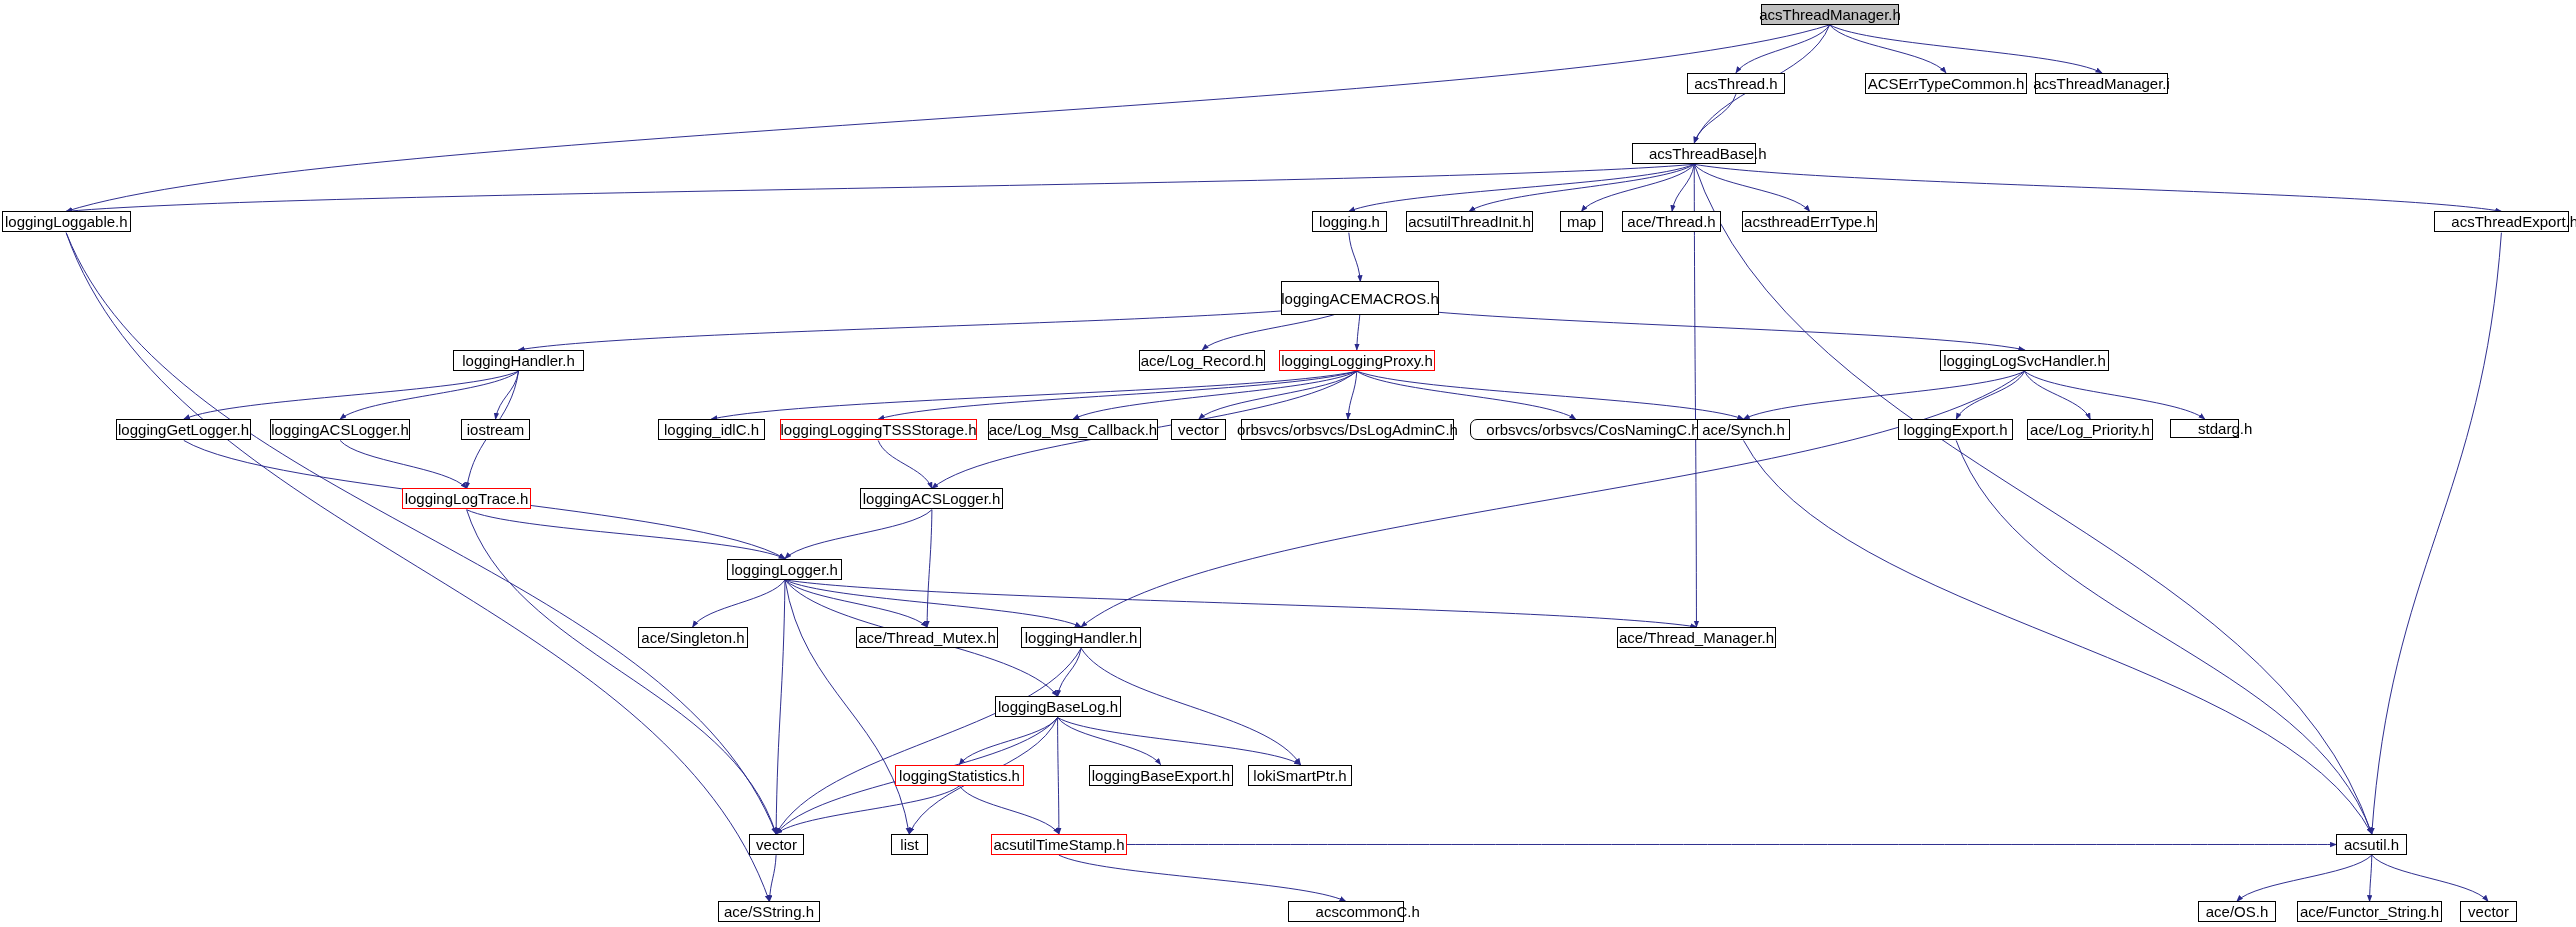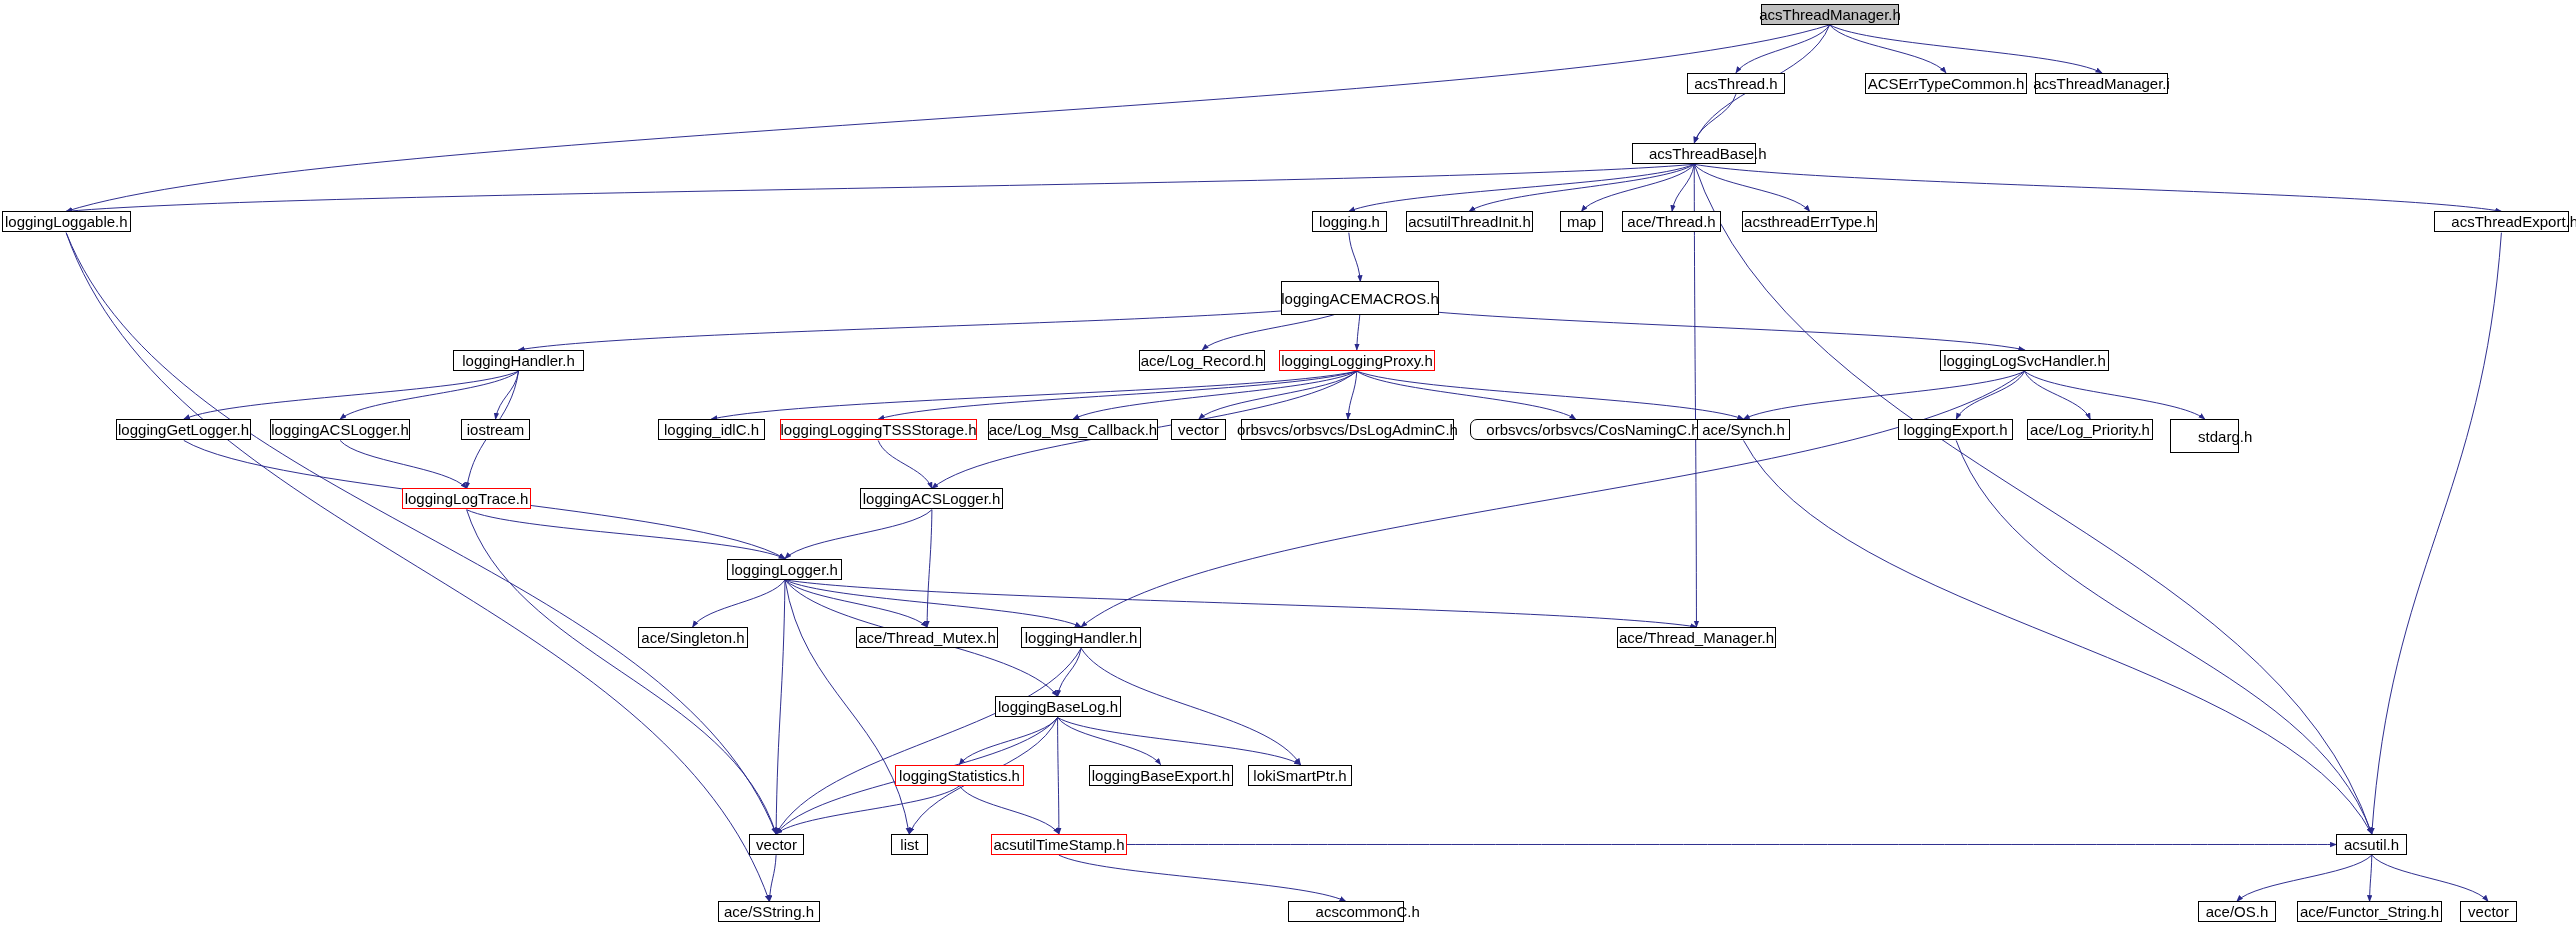--- a/index.html
+++ b/index.html
@@ -151,21 +151,21 @@
     <div class="node" style="left: 461px; top: 419px; width: 69px; height: 21px;">iostream</div>
     <div class="node" style="left: 658px; top: 419px; width: 107px; height: 21px;">logging_idlC.h</div>
     <div class="node red" style="left: 780px; top: 419px; width: 197px; height: 21px;">loggingLoggingTSSStorage.h</div>
     <div class="node" style="left: 988px; top: 419px; width: 170px; height: 21px;">ace/Log_Msg_Callback.h</div>
     <div class="node" style="left: 1171px; top: 419px; width: 55px; height: 21px;">vector</div>
     <div class="node" style="left: 1241px; top: 419px; width: 213px; height: 21px;">orbsvcs/orbsvcs/DsLogAdminC.h</div>
     <div class="node" style="left: 1470px; top: 419px; width: 246px; height: 21px; border-radius: 7px;">orbsvcs/orbsvcs/CosNamingC.h</div>
     <div class="node" style="left: 1697px; top: 419px; width: 93px; height: 21px;">ace/Synch.h</div>
     <div class="node" style="left: 1898px; top: 419px; width: 115px; height: 21px;">loggingExport.h</div>
     <div class="node" style="left: 2027px; top: 419px; width: 126px; height: 21px;">ace/Log_Priority.h</div>
-    <div class="node" style="left: 2170px; top: 419px; width: 69px; height: 34px; padding-left: 45px;">stdarg.h</div>
+    <div class="node" style="left: 2170px; top: 419px; width: 69px; height: 19px; padding-left: 45px;">stdarg.h</div>
     <div class="node red" style="left: 402px; top: 488px; width: 129px; height: 21px;">loggingLogTrace.h</div>
     <div class="node" style="left: 860px; top: 488px; width: 143px; height: 21px;">loggingACSLogger.h</div>
     <div class="node" style="left: 727px; top: 559px; width: 115px; height: 21px;">loggingLogger.h</div>
     <div class="node" style="left: 638px; top: 627px; width: 110px; height: 21px;">ace/Singleton.h</div>
     <div class="node" style="left: 856px; top: 627px; width: 142px; height: 21px;">ace/Thread_Mutex.h</div>
     <div class="node" style="left: 1021px; top: 627px; width: 120px; height: 21px;">loggingHandler.h</div>
     <div class="node" style="left: 1617px; top: 627px; width: 159px; height: 21px;">ace/Thread_Manager.h</div>
     <div class="node" style="left: 995px; top: 696px; width: 126px; height: 21px;">loggingBaseLog.h</div>
     <div class="node red" style="left: 895px; top: 765px; width: 129px; height: 21px;">loggingStatistics.h</div>
     <div class="node" style="left: 1089px; top: 765px; width: 144px; height: 21px;">loggingBaseExport.h</div>

